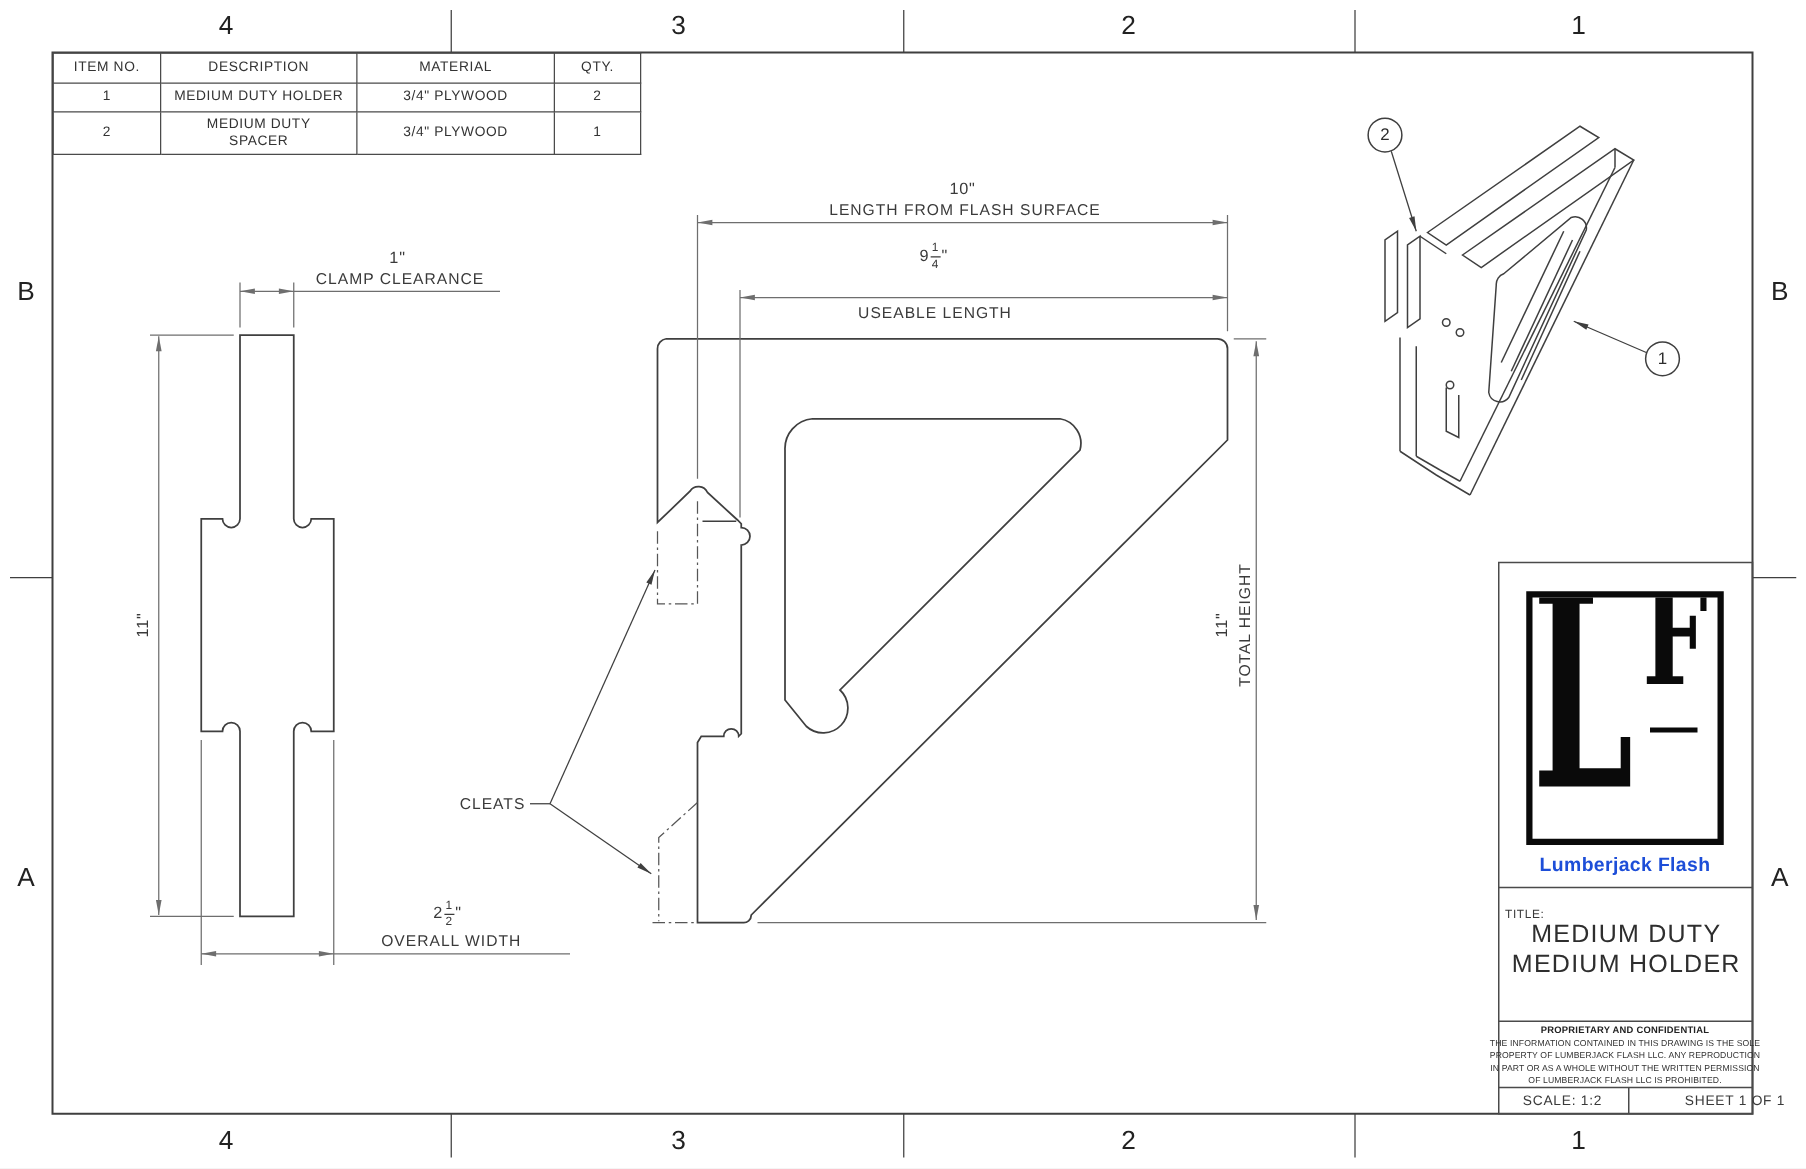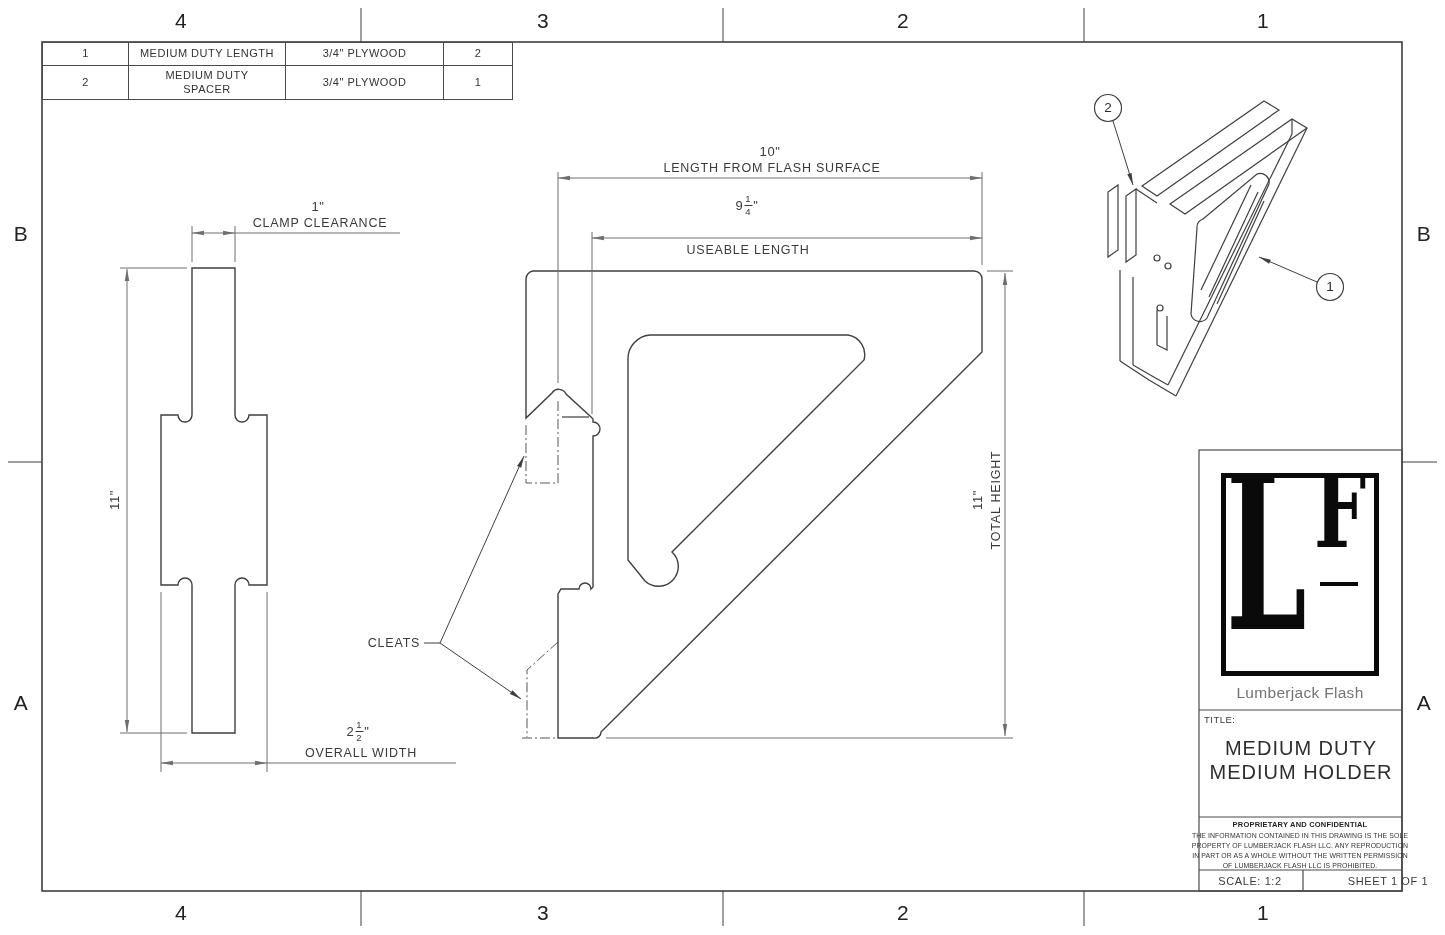--- a/index.html
+++ b/index.html
@@ -20,22 +20,22 @@
       text-align:center;vertical-align:middle;padding:0 2px;letter-spacing:.5px;color:#333;line-height:1.2;}
   table.bom .desc{white-space:pre-line;}
   .tblock{position:absolute;font-family:"Liberation Sans",sans-serif;}
   .logo-box{position:absolute;left:1221px;top:473px;width:148px;height:193px;
       border:5px solid #0a0a0a;background:#fff;overflow:hidden;}
   .logoL{position:absolute;left:0px;top:-34px;font-family:"DejaVu Serif",serif;font-weight:bold;
       font-size:185px;color:#0a0a0a;transform:scale(0.62,1.18);transform-origin:top left;line-height:1;}
   .logoF{position:absolute;left:88px;top:-20px;font-family:"DejaVu Serif",serif;font-weight:bold;
       font-size:105px;color:#0a0a0a;transform:scale(0.70,1.0);transform-origin:top left;line-height:1;}
   .logoBar{position:absolute;left:94px;top:104px;width:38px;height:4px;background:#0a0a0a;}
-  .brand{font-size:15.5px;font-weight:400;letter-spacing:.3px;color:#737373;}
-  .titlelbl{font-size:9.5px;letter-spacing:.5px;}
+  .brand{font-size:15.5px;font-weight:700;letter-spacing:.3px;color:#1d4ed8;}
+  .titlelbl{font-size:9.5px;letter-spacing:.5px;margin-top:12px;}
   .titleln{font-size:20px;letter-spacing:1px;color:#2e2e2e;}
   .confhead{font-size:7.5px;font-weight:bold;letter-spacing:.2px;color:#222;}
   .confln{font-size:6.9px;letter-spacing:.1px;color:#333;}
   .scaletxt{font-size:11px;letter-spacing:.6px;}
   .balloon-num{position:absolute;width:28px;height:28px;line-height:28px;text-align:center;
       font-size:13.5px;color:#2e2e2e;}
 </style>
 </head>
 <body>
 
@@ -176,23 +176,29 @@
   <div class="lbl ctr zone" style="left:1424px;top:703px;">A</div>
 
   <table class="bom">
     <colgroup>
         <col style="width:86px;">
         <col style="width:157px;">
         <col style="width:158px;">
         <col style="width:69px;">
       </colgroup>
     <tbody>
+        <tr style="height:24px;">
+      <th>ITEM NO.</th>
+      <th>DESCRIPTION</th>
+      <th>MATERIAL</th>
+      <th>QTY.</th>
+    </tr>
     <tr style="height:23px;">
       <td>1</td>
-      <td class="desc">MEDIUM DUTY LENGTH</td>
+      <td class="desc">MEDIUM DUTY HOLDER</td>
       <td>3/4" PLYWOOD</td>
       <td>2</td>
     </tr>
     <tr style="height:34px;">
       <td>2</td>
       <td class="desc">MEDIUM DUTY
 SPACER</td>
       <td>3/4" PLYWOOD</td>
       <td>1</td>
     </tr>

